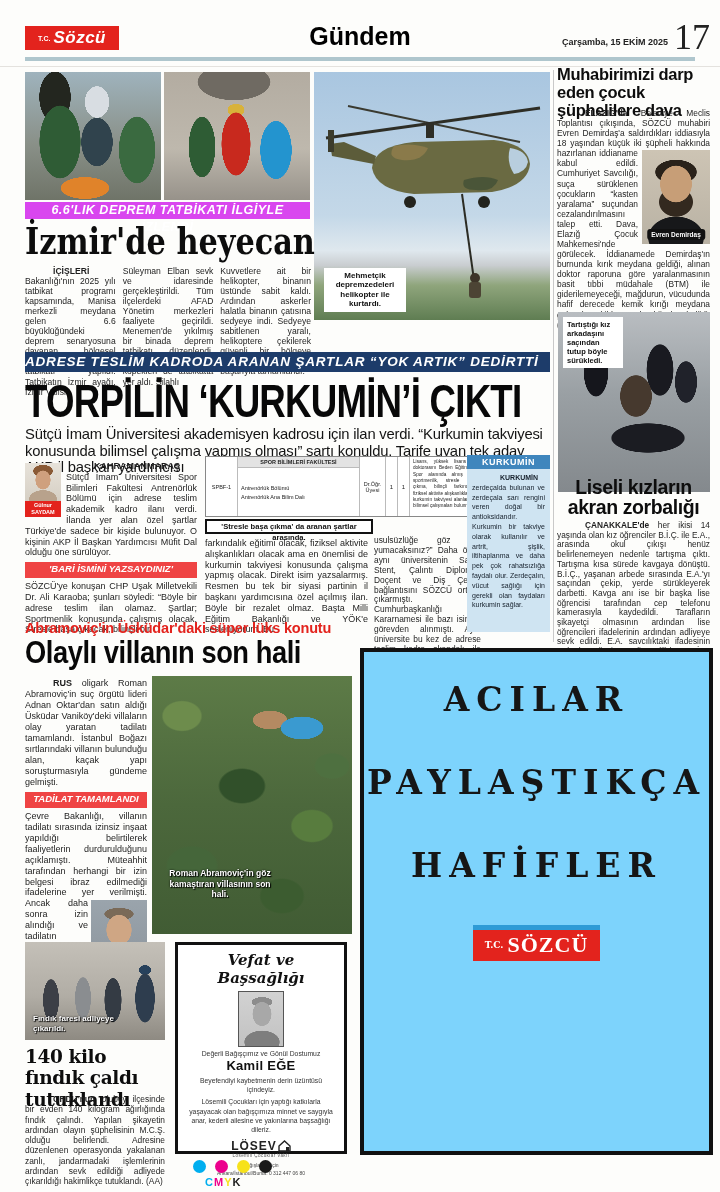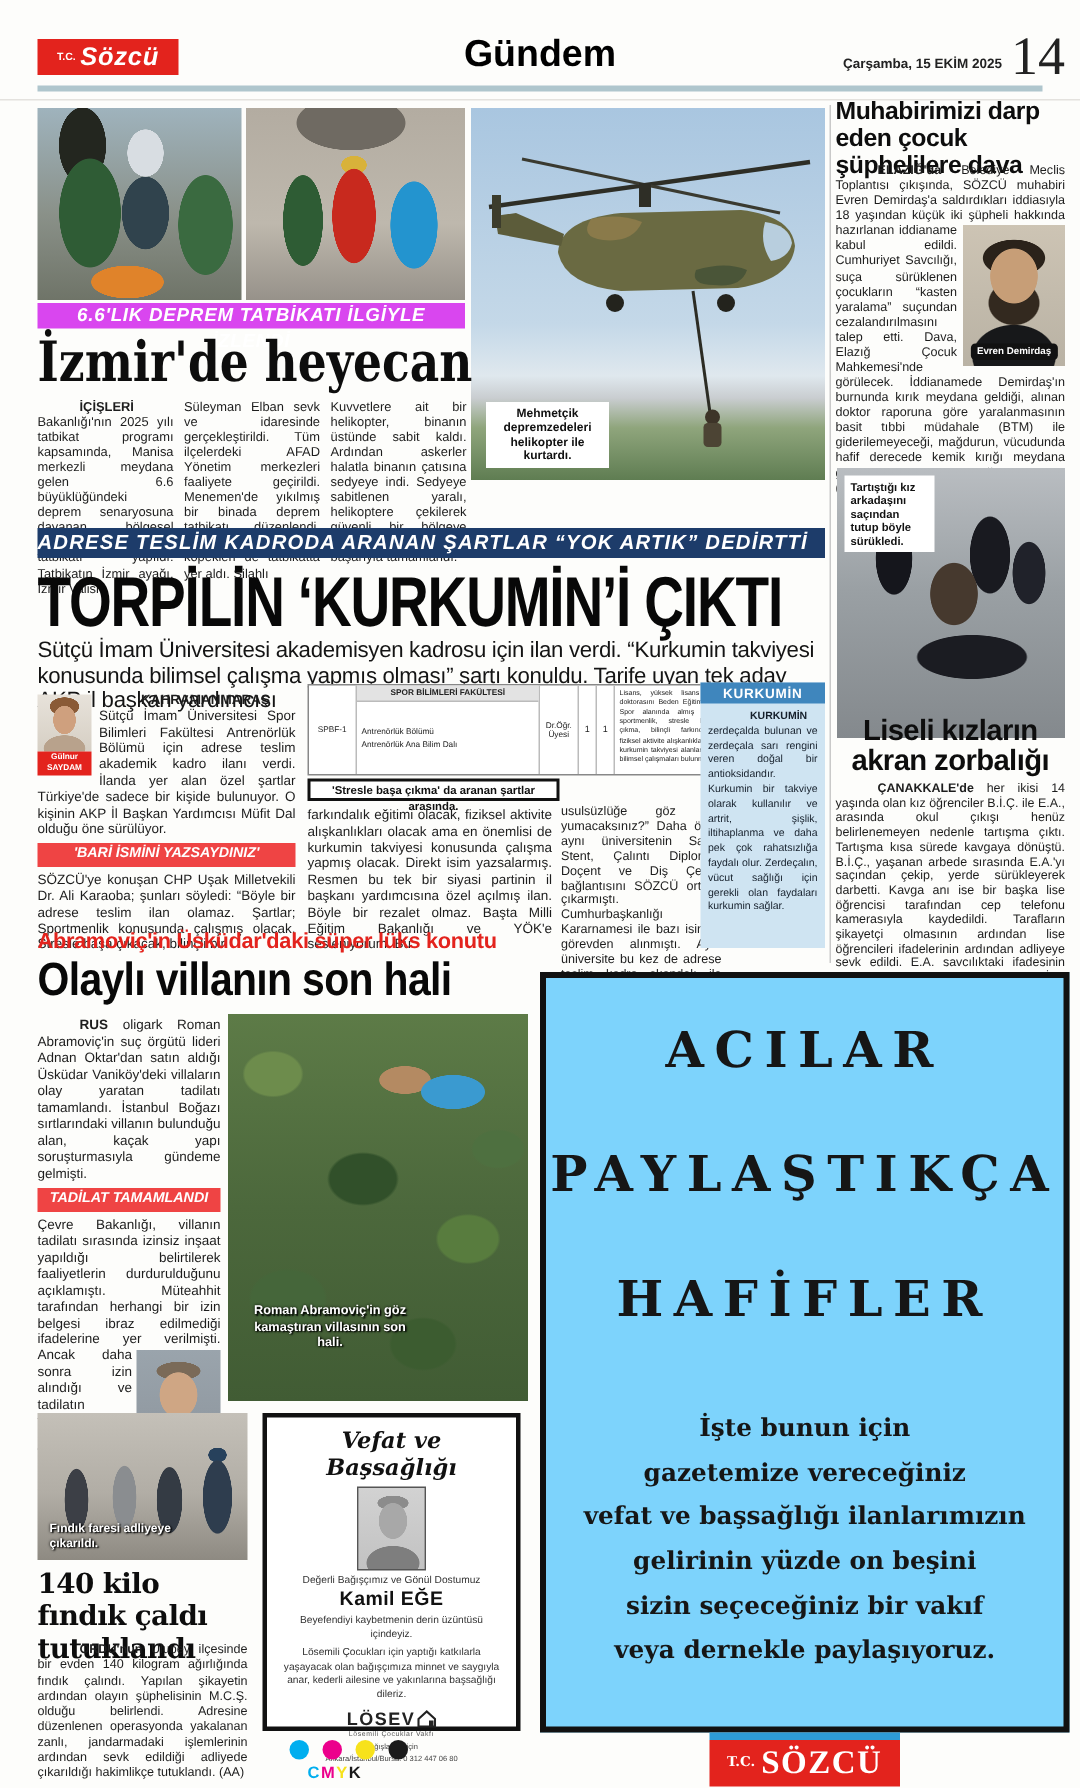--- a/index.html
+++ b/index.html
@@ -225,21 +225,21 @@
 <body>
 
 <div id="page">
 
   <div class="abs logo-box">
     <span class="logo-tc">T.C.</span>
     <span class="logo-text">Sözcü</span>
   </div>
   <div class="abs section-title">Gündem</div>
   <div class="abs edition-date">Çarşamba, 15 EKİM 2025</div>
-  <div class="abs page-number">14</div>
+  <div class="abs page-number">17</div>
   <div class="abs header-rule"></div>
   <div class="abs header-hairline"></div>
 
   <div class="abs photo ph-rescue1"></div>
   <div class="abs photo ph-rescue2"></div>
   <div class="abs photo ph-heli">
     <svg width="236" height="248" viewBox="0 0 236 248">
       <line x1="12" y1="66" x2="226" y2="36" stroke="#2e2e26" stroke-width="3"></line>
       <line x1="34" y1="34" x2="206" y2="70" stroke="#3a3a30" stroke-width="2"></line>
       <rect x="112" y="50" width="8" height="16" fill="#2e2e26"></rect>
@@ -380,28 +380,20 @@
     <div class="dot" style="background:#1a1a1a"></div>
   </div>
   <div class="abs cmyk-label">
     <span class="c-c">C</span><span class="c-m">M</span><span class="c-y">Y</span><span class="c-k">K</span>
   </div>
 
   <div class="abs ad-box">
     <div class="ad-title ad-t1">ACILAR</div>
     <div class="ad-title ad-t2">PAYLAŞTIKÇA</div>
     <div class="ad-title ad-t3">HAFİFLER</div>
-    <div class="ad-lines">
-      <div class="ad-line">İşte bunun için</div>
-      <div class="ad-line">gazetemize vereceğiniz</div>
-      <div class="ad-line">vefat ve başsağlığı ilanlarımızın</div>
-      <div class="ad-line">gelirinin yüzde on beşini</div>
-      <div class="ad-line">sizin seçeceğiniz bir vakıf</div>
-      <div class="ad-line">veya dernekle paylaşıyoruz.</div>
-    </div>
     <div class="ad-logo">
       <div class="stripe"></div>
       <div class="bar">
         <span class="tc">T.C.</span>
         <span class="word">SÖZCÜ</span>
       </div>
     </div>
   </div>
 
 </div>

